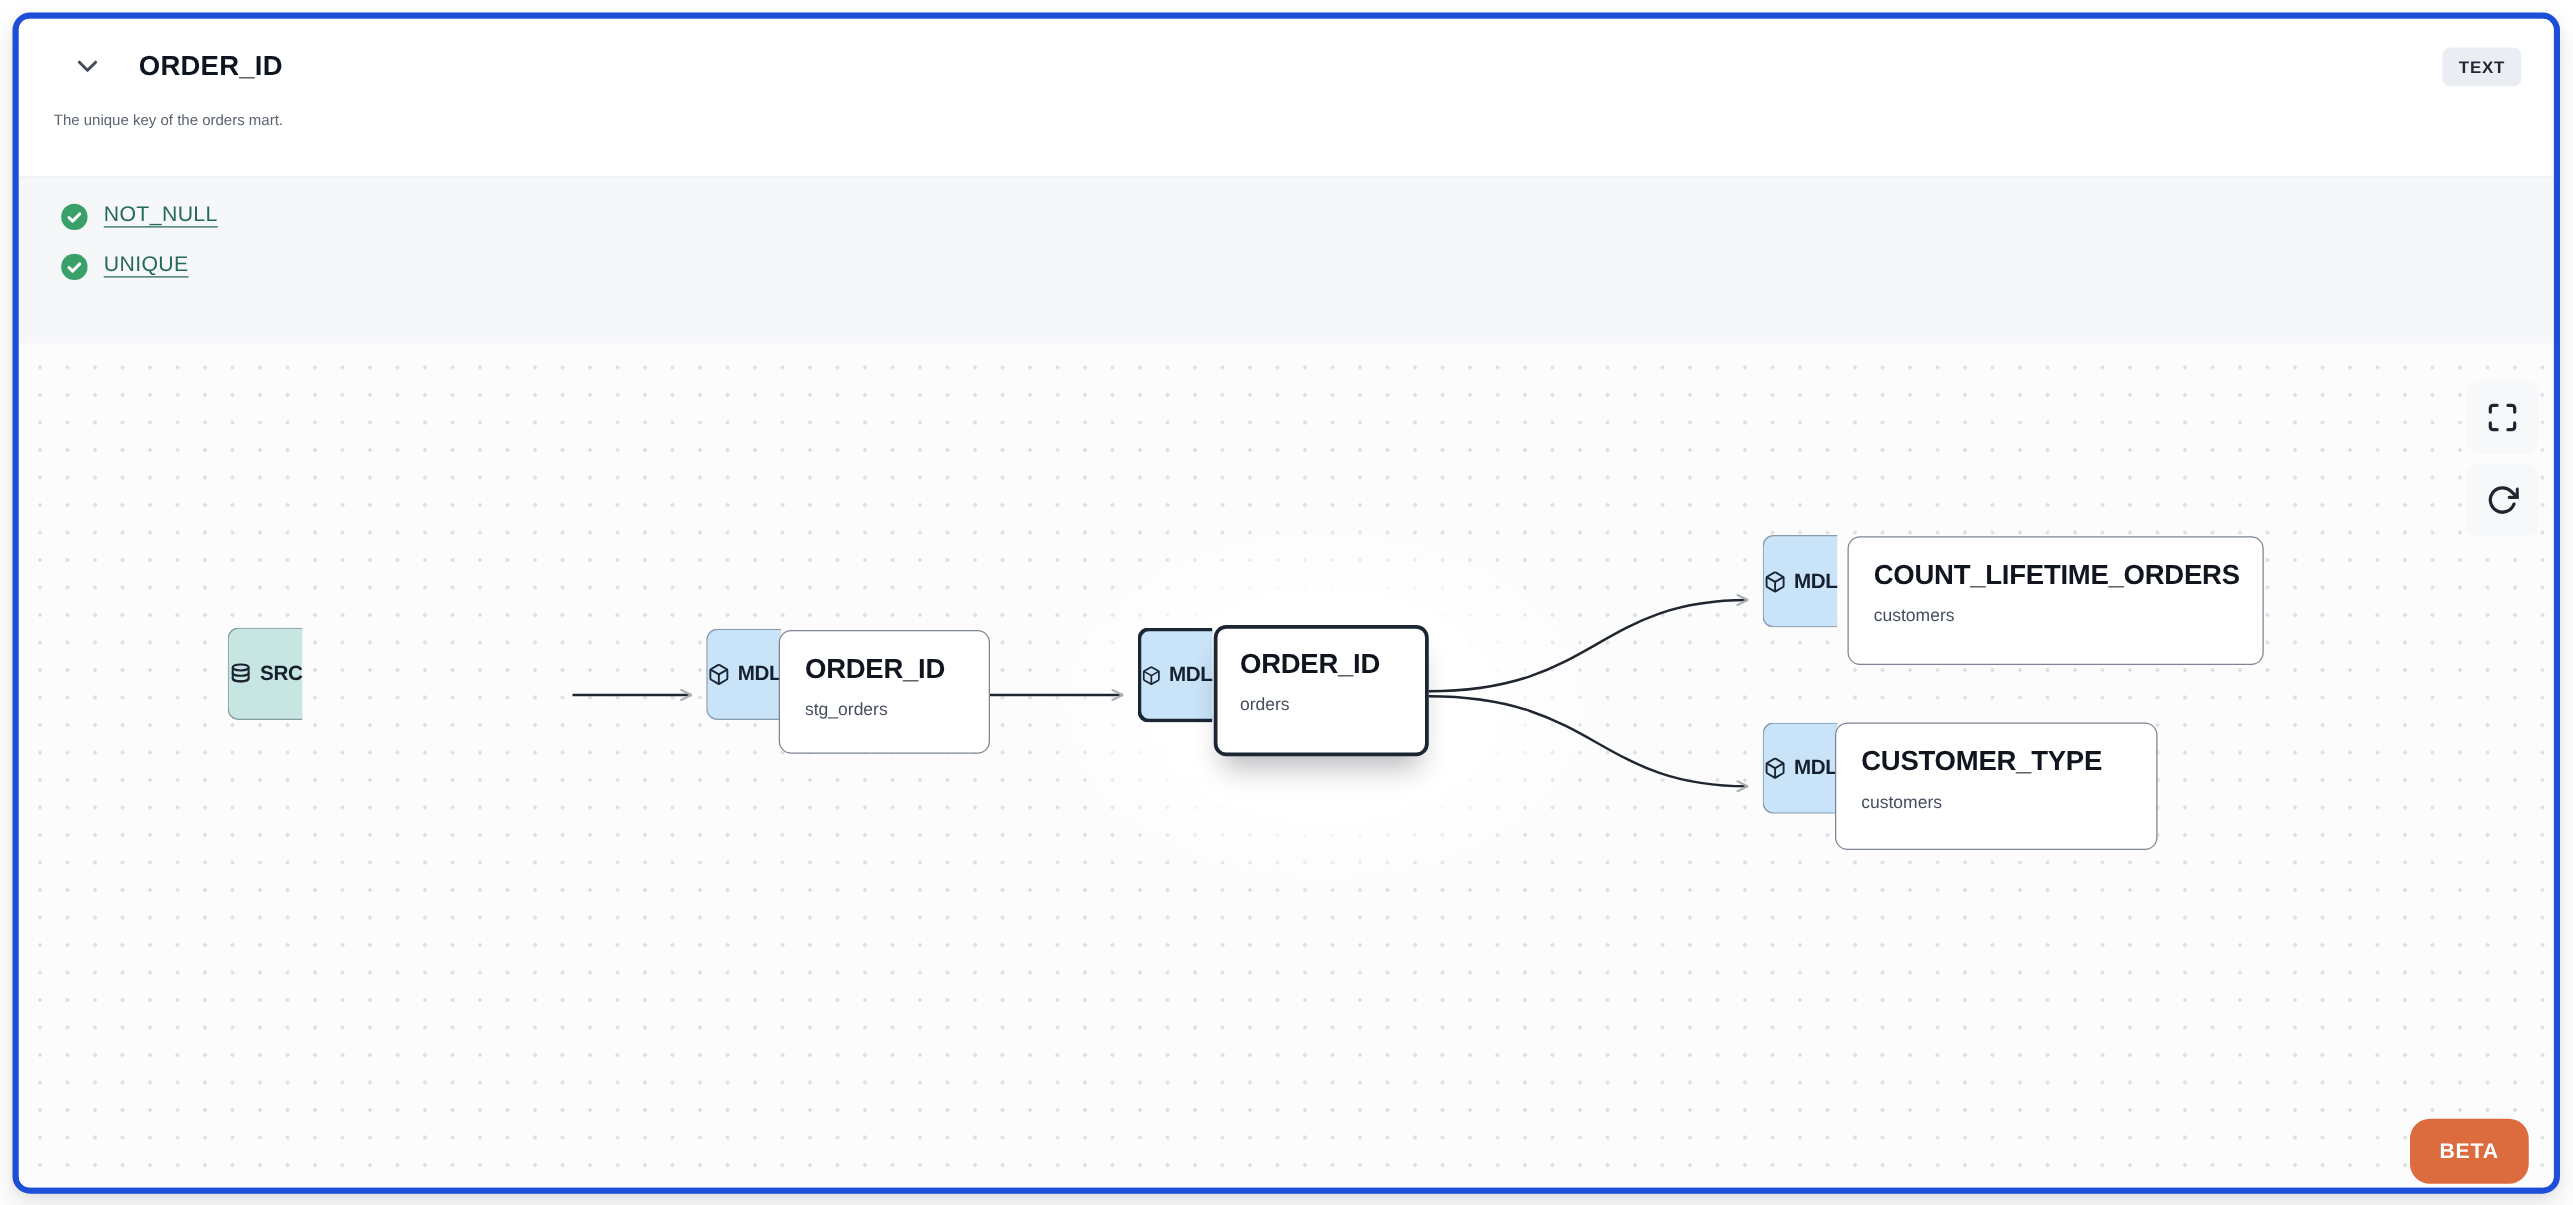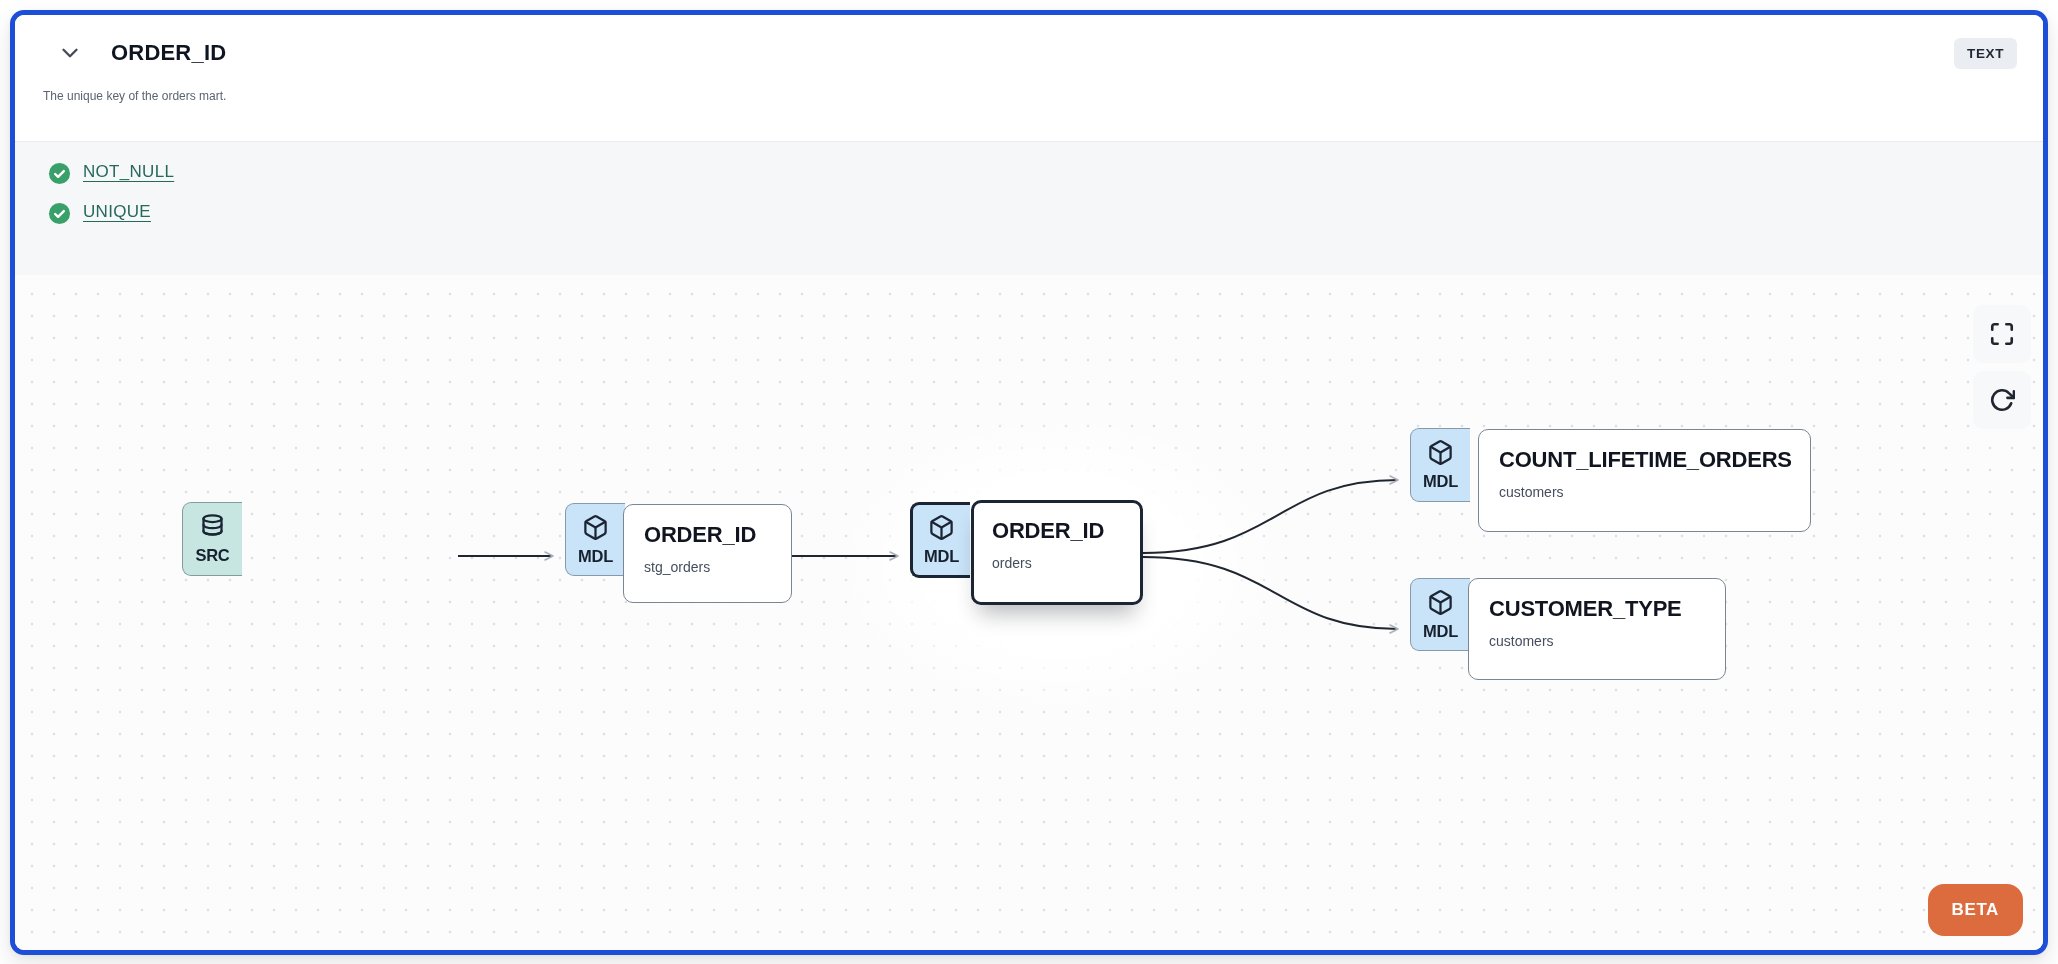--- a/index.html
+++ b/index.html
@@ -33,21 +33,21 @@
     background-image:radial-gradient(circle, #dcdfe4 1.5px, transparent 1.6px);
     background-size:22px 22px; background-position:6px 8px;
     overflow:hidden;
   }
   .edges { position:absolute; left:0; top:0; width:2036px; height:684px; z-index:2; }
   .glow { position:absolute; left:820px; top:140px; width:450px; height:300px; z-index:1;
           background:radial-gradient(ellipse at center, #ffffff 0%, #ffffff 40%, rgba(255,255,255,0) 72%); }
 
   .node-badge {
     position:absolute; z-index:3; width:60px; border-radius:9px 0 0 9px;
-    display:flex; flex-direction:column; align-items:center; justify-content:center; gap:6px;
+    display:flex; flex-direction:row; align-items:center; justify-content:center; gap:6px;
     border:1px solid rgba(27,37,51,.38); border-right:none;
   }
   .node-badge svg { width:27px; height:27px; stroke:#1b2533; stroke-width:2; fill:none; stroke-linecap:round; stroke-linejoin:round; }
   .badge-label { font-size:16.5px; font-weight:600; color:#16202e; letter-spacing:-.3px; }
   .badge-src { background:#c7e6e2; }
   .badge-mdl { background:#c9e3f8; }
   .node-badge.selected { border:3px solid #1b2533; border-right:none; }
 
   .node-card {
     position:absolute; z-index:4; background:#ffffff; border:1px solid #7c markets;
@@ -59,21 +59,21 @@
 
   .canvas-btn {
     position:absolute; right:12px; width:58px; height:58px; border:none; border-radius:10px;
     background:#f7f8fa; cursor:pointer; display:flex; align-items:center; justify-content:center; z-index:5;
   }
   .canvas-btn svg { width:26px; height:26px; stroke:#20262f; stroke-width:2.4; fill:none; stroke-linecap:round; stroke-linejoin:round; }
   .btn-fullscreen { top:30px; }
   .btn-refresh { top:96px; }
 
   .beta-badge {
-    position:absolute; right:20px; bottom:14px; z-index:5;
+    position:absolute; right:20px; bottom:3px; z-index:5;
     background:#dc6b3e; color:#ffffff; font-size:17px; font-weight:700; letter-spacing:.6px;
     padding:16px 24px; border-radius:16px;
   }
 </style>
 </head>
 <body>
 
 <div class="panel">
 
   <div class="header">

